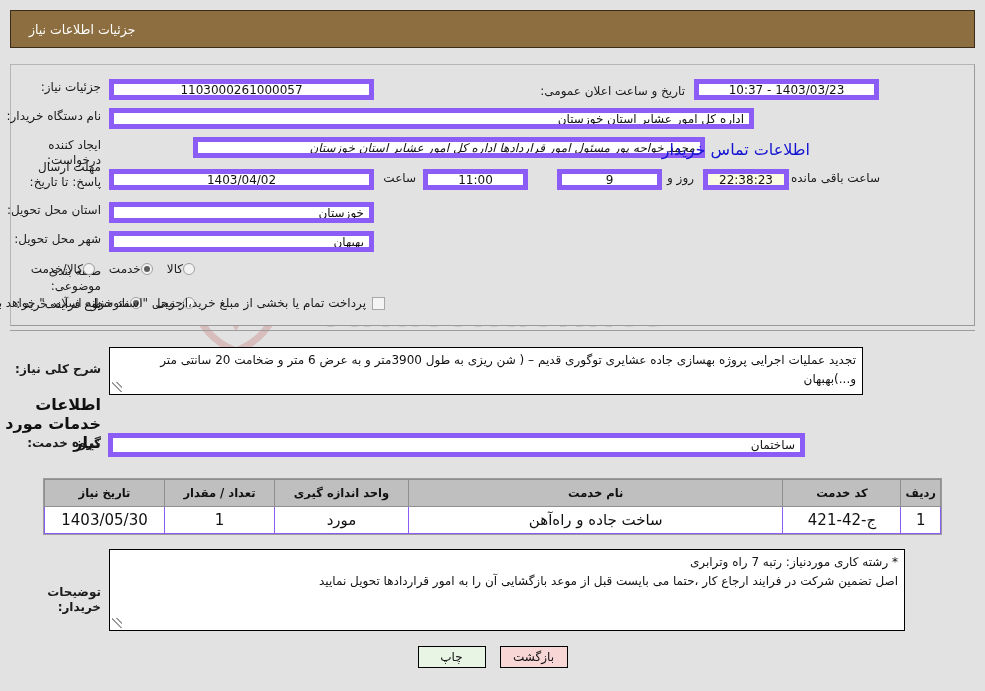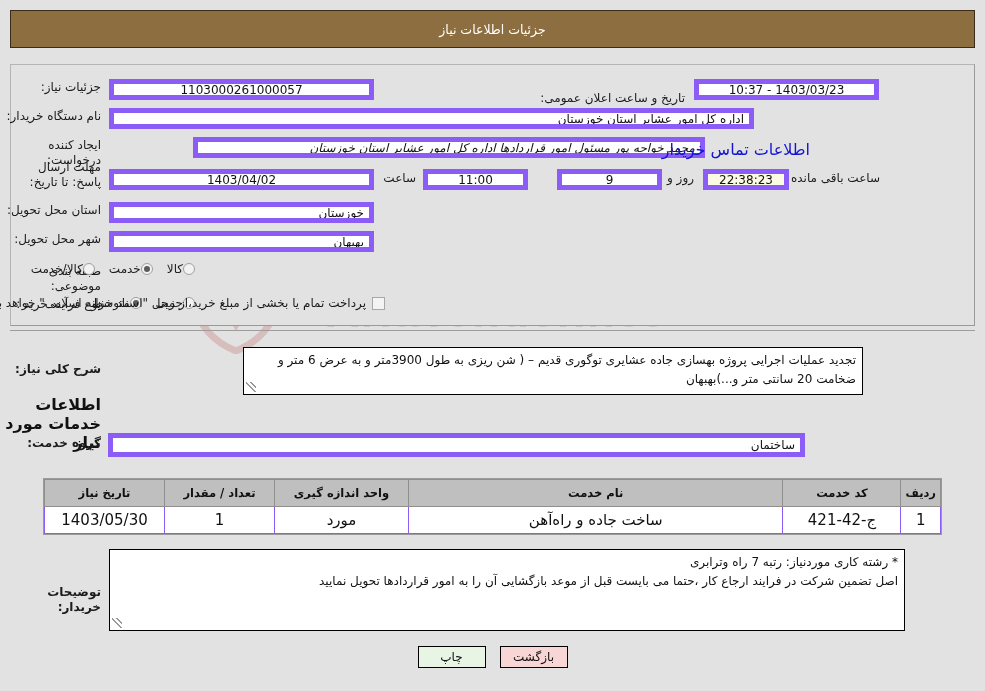--- a/index.html
+++ b/index.html
@@ -19,22 +19,22 @@
 
   
   .title-bar {
     position: absolute;
     top: 10px; right: 10px; left: 10px;
     height: 38px;
     background: #8d6e40;
     border: 1px solid #3a2c18;
     display: flex;
     align-items: center;
-    justify-content: center;
-    padding: 0 25px;
+    justify-content: flex-end;
+    padding: 0 18px;
   }
   .title-bar .title-text {
     color: #ffffff;
     font-size: 12.5px;
     font-weight: normal;
     letter-spacing: 0.2px;
   }
 
   
   .panel {
@@ -249,21 +249,21 @@
     <span class="title-text">جزئیات اطلاعات نیاز</span>
   </div>
 
   <div class="panel" id="panel-main"></div>
 
   <div class="row" style="top:80px; right:884px;">
     <span class="lbl">جزئیات نیاز:</span>
   </div>
   <div class="fld center" style="position:absolute; top:79px; right:611px; width:265px;">1103000261000057</div>
 
-  <div class="row" style="top:91px; right:300px;">
+  <div class="row" style="top:84px; right:300px;">
     <span class="lbl">تاریخ و ساعت اعلان عمومی:</span>
   </div>
   <div class="fld center" style="position:absolute; top:79px; right:106px; width:185px;">1403/03/23 - 10:37</div>
 
   <div class="row" style="top:109px; right:884px;">
     <span class="lbl">نام دستگاه خریدار:</span>
   </div>
   <div class="fld right" style="position:absolute; top:108px; right:231px; width:645px;">اداره کل امور عشایر استان خوزستان</div>
 
   <div class="row" style="top:138px; right:884px;">
@@ -317,21 +317,21 @@
   <div class="row" style="top:296px; right:600px; gap:6px;">
     <span class="checkbox" id="treasury-chk"></span>
     <span class="chk-text">پرداخت تمام یا بخشی از مبلغ خرید،از محل "اسناد خزانه اسلامی" خواهد بود.</span>
   </div>
 
   <div class="sep" style="top:330px;"></div>
 
   <div class="row" style="top:362px; right:884px;">
     <span class="lbl lbl-b">شرح کلی نیاز:</span>
   </div>
-  <div class="ta" style="position:absolute; top:347px; right:122px; width:620px; height:48px;">تجدید عملیات اجرایی پروژه بهسازی جاده عشایری توگوری قدیم – ( شن ریزی به طول 3900متر و به عرض 6 متر و ضخامت 20 سانتی متر و...)بهبهان</div>
+  <div class="ta" style="position:absolute; top:347px; right:122px; width:754px; height:48px;">تجدید عملیات اجرایی پروژه بهسازی جاده عشایری توگوری قدیم – ( شن ریزی به طول 3900متر و به عرض 6 متر و ضخامت 20 سانتی متر و...)بهبهان</div>
 
   <div class="sec-head" style="top:395px; right:884px;">اطلاعات خدمات مورد نیاز</div>
 
   <div class="row" style="top:436px; right:884px;">
     <span class="lbl lbl-b">گروه خدمت:</span>
   </div>
   <div class="fld right" style="position:absolute; top:433px; right:180px; width:697px; height:24px;">ساختمان</div>
 
   <div class="tbl-wrap">
     <table class="grid">

